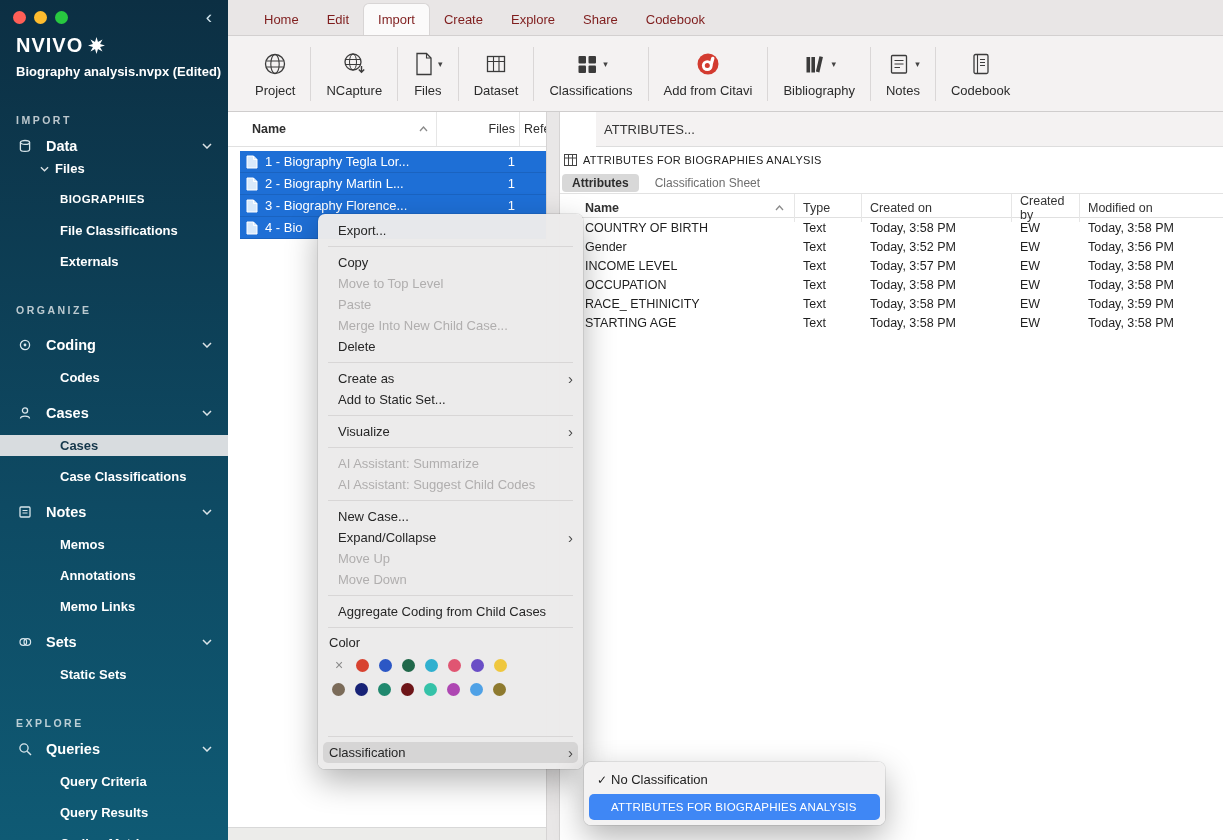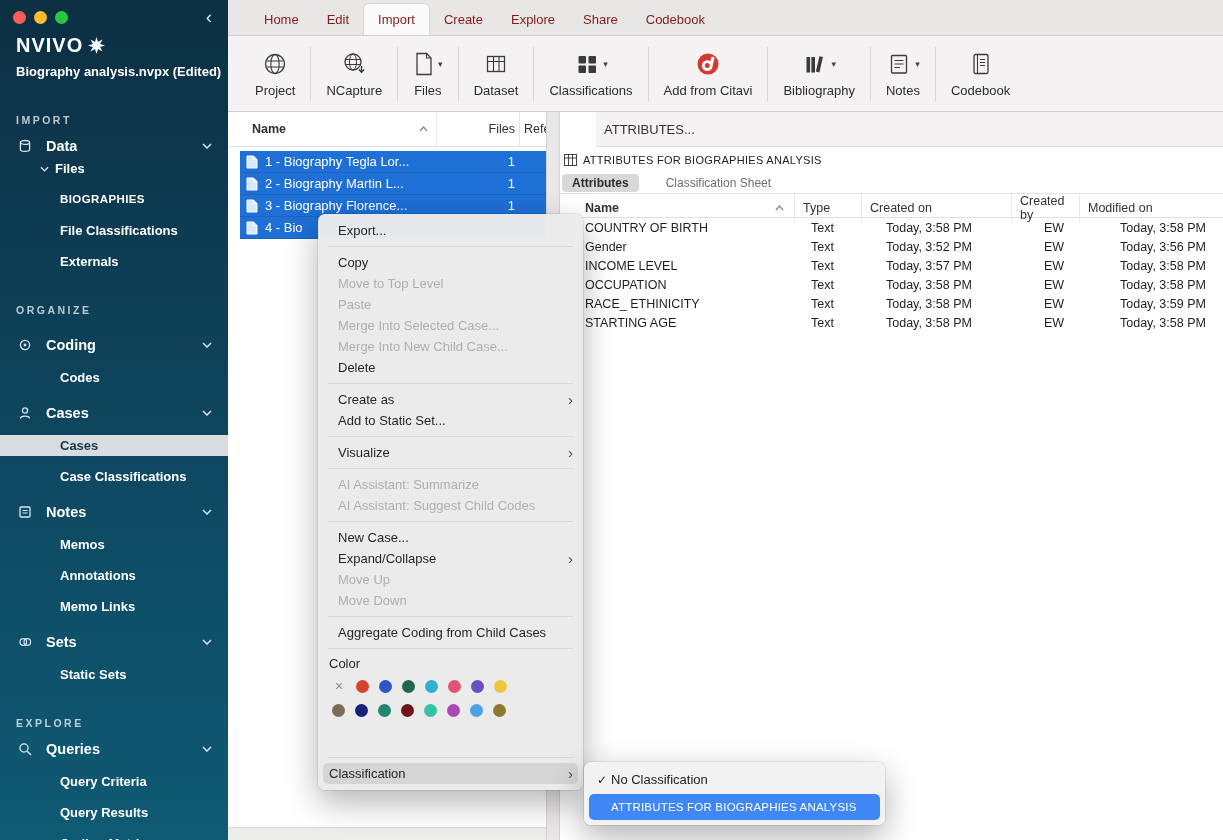--- a/index.html
+++ b/index.html
@@ -63,31 +63,31 @@
   
   .pane-divider { position:absolute; left:546px; top:112px; width:14px; height:728px; background:#e9e7e7;
     border-left:1px solid #d6d4d4; border-right:1px solid #d6d4d4; }
 
   
   .detail-pane { position:absolute; left:560px; top:112px; width:663px; height:728px; background:#fff; }
   .pane-tab-bar { height:35px; background:#f4f2f2; border-bottom:1px solid #ddd; line-height:35px;
     padding-left:8px; font-size:13px; color:#333;margin-left:36px; }
   .detail-title-row { height:25px; display:flex; align-items:center; gap:6px; padding-left:4px; }
   .detail-title { font-size:11px; color:#222; letter-spacing:.3px; }
-  .detail-tabs { height:22px; border-bottom:1px solid #e2e2e2; display:flex; align-items:center; gap:17px; padding-left:2px; font-size:12px; }
+  .detail-tabs { height:22px; border-bottom:1px solid #e2e2e2; display:flex; align-items:center; gap:6px; padding-left:2px; font-size:12px; }
   .dtab { padding:2px 10px; border-radius:4px; color:#6e6e6e; }
   .dtab.active { background:#d8d8d8; color:#2d2d2d; font-weight:bold; }
   .attr-table { font-size:12.5px; color:#1f1f1f; }
   .attr-hrow { display:grid; grid-template-columns:235px 67px 150px 68px 1fr; height:24px; align-items:center;
     border-bottom:1px solid #e0e0e0; }
   .attr-hrow > div { height:100%; display:flex; align-items:center; border-right:1px solid #e6e6e6; padding-left:8px; color:#333; }
   .attr-hrow > div:last-child { border-right:none; }
   .attr-hrow .hname { padding-left:25px; font-weight:bold; }
   .attr-hrow .hname .sort { margin-left:auto; margin-right:10px; }
-  .attr-row { display:grid; grid-template-columns:235px 67px 150px 68px 1fr; height:19px; align-items:center;gap:8px; }
+  .attr-row { display:grid; grid-template-columns:235px 67px 150px 68px 1fr; height:19px; align-items:center; }
   .attr-row > div { padding-left:8px; white-space:nowrap; overflow:hidden; }
   .attr-row .cname { padding-left:25px; }
 
   
   .context-menu { position:absolute; left:318px; top:214px; width:265px; z-index:40;
     background:rgba(236,235,235,.98); border-radius:7px; padding:6px 0;
     box-shadow:0 12px 32px rgba(0,0,0,.30), 0 0 0 1px rgba(0,0,0,.08); font-size:13px; color:#262626; }
   .cm-item { height:21px; line-height:21px; padding:0 10px 0 20px; display:flex; align-items:center; }
   .cm-item .cm-label { flex:1; white-space:nowrap; overflow:hidden; }
   .cm-item .cm-arrow { color:#4a4a4a; font-size:15px; line-height:21px; }
@@ -494,23 +494,20 @@
     <div class="cm-item">
         <span class="cm-label">Copy</span>
       </div>
     <div class="cm-item disabled">
         <span class="cm-label">Move to Top Level</span>
       </div>
     <div class="cm-item disabled">
         <span class="cm-label">Paste</span>
       </div>
     <div class="cm-item disabled">
-        <span class="cm-label">Merge Into Selected Case...</span>
-      </div>
-    <div class="cm-item disabled">
         <span class="cm-label">Merge Into New Child Case...</span>
       </div>
     <div class="cm-item">
         <span class="cm-label">Delete</span>
       </div>
     <div class="cm-sep"></div>
     <div class="cm-item">
         <span class="cm-label">Create as</span>
         <span class="cm-arrow">›</span>
       </div>

